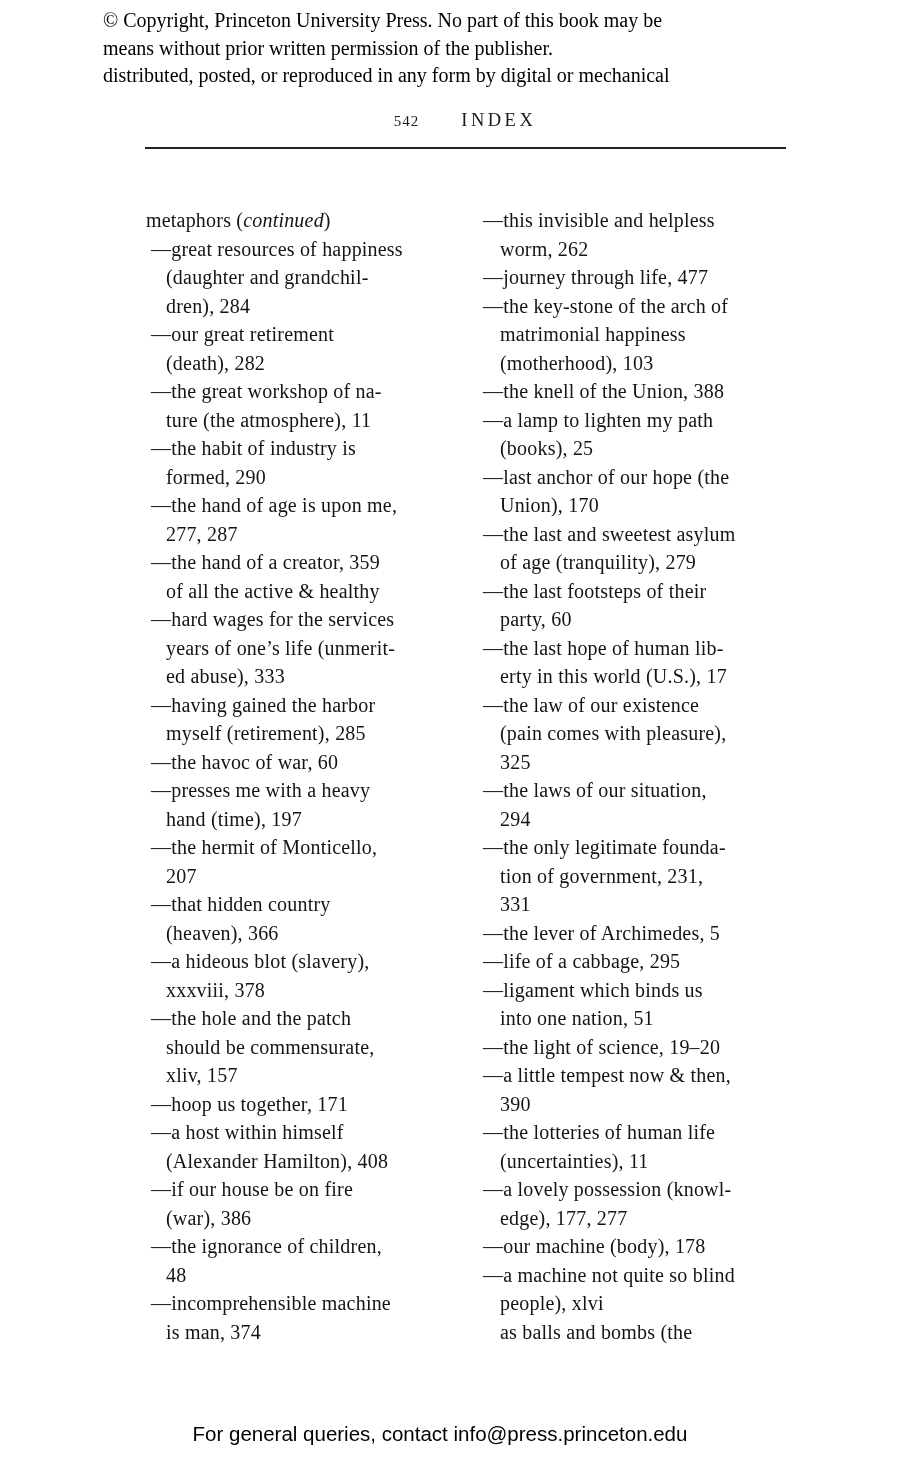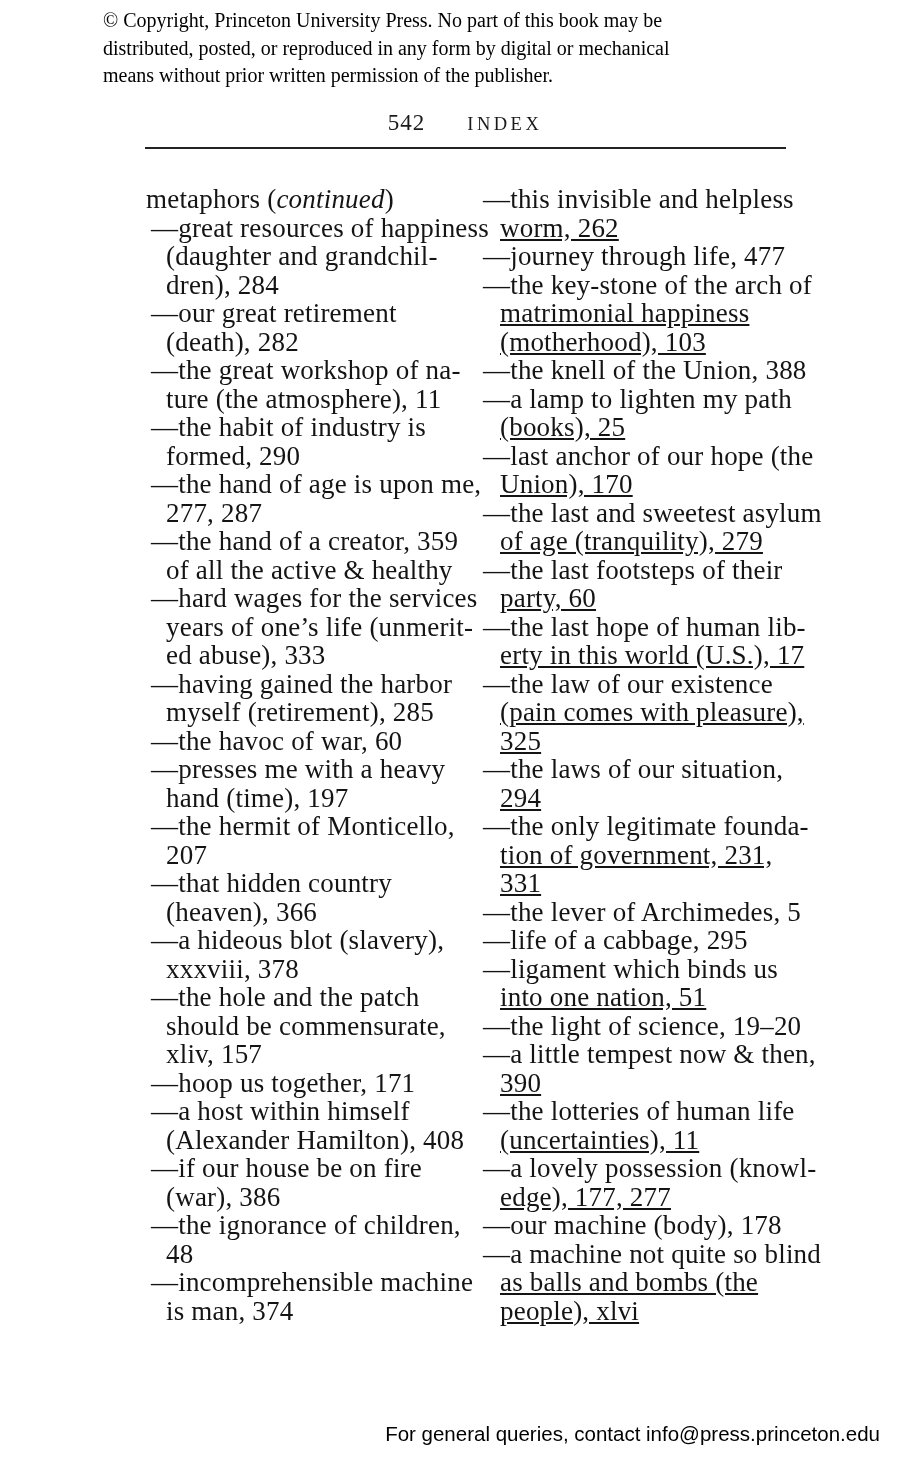--- a/index.html
+++ b/index.html
@@ -21,71 +21,71 @@
     white-space: nowrap;
   }
   .running-head {
     position: absolute;
     top: 110px; left: 0;
     width: 870px; margin-left: 30px;
     text-align: center;
     white-space: nowrap;
   }
   .pagenum {
-    font-size: 23px;
+    font-size: 15px;
     letter-spacing: 1px;
     color: #1a1a1a;
   }
   .headtitle {
     font-size: 18.5px;
     letter-spacing: 3.5px;
     margin-left: 42px;
     color: #1a1a1a;
   }
   .rule {
     position: absolute;
     top: 147px; left: 145px;
     width: 641px; height: 2px;
     background: #222;
   }
   .col {
     position: absolute;
-    top: 185px;
-    font-size: 27px;
+    top: 206px;
+    font-size: 20px;
     line-height: 28.5px;
     letter-spacing: 0.2px;
     white-space: nowrap;
     color: #141414;
   }
   .col-left  { left: 146px; width: 310px; }
   .col-right { left: 478px; width: 315px; }
   .heading { padding-left: 0; }
   .line.first { padding-left: 5px; }
   .col-left  .line.cont { padding-left: 20px; }
-  .col-right .line.cont { padding-left: 22px; text-decoration: underline; }
+  .col-right .line.cont { padding-left: 22px; }
   .page-footer {
     position: absolute;
     top: 1422px; left: 0;
     width: 880px;
-    text-align: right;
+    text-align: center;
     font-family: "Liberation Sans", sans-serif;
     font-size: 20.5px;
     color: #000;
     white-space: nowrap;
   }
 </style>
 </head>
 <body>
 
 <div class="page">
 
   <div class="copyright">
     <div class="c-line">© Copyright, Princeton University Press. No part of this book may be</div>
+    <div class="c-line">means without prior written permission of the publisher.</div>
     <div class="c-line">distributed, posted, or reproduced in any form by digital or mechanical</div>
-    <div class="c-line">means without prior written permission of the publisher.</div>
   </div>
 
   <div class="running-head">
     <span class="pagenum">542</span><span class="headtitle">INDEX</span>
   </div>
 
   <div class="rule"></div>
 
   <div class="col col-left">
     <div class="heading"><span>metaphors (</span><i>continued</i><span>)</span></div>
@@ -244,22 +244,22 @@
         </div>
         <div class="entry">
           <div class="line first">—a lovely possession (knowl-</div>
           <div class="line cont">edge), 177, 277</div>
         </div>
         <div class="entry">
           <div class="line first">—our machine (body), 178</div>
         </div>
         <div class="entry">
           <div class="line first">—a machine not quite so blind</div>
+          <div class="line cont">people), xlvi</div>
           <div class="line cont">as balls and bombs (the</div>
-          <div class="line cont">people), xlvi</div>
         </div>
       </div>
   </div>
 
   <div class="page-footer">
     <span>For general queries, contact info@press.princeton.edu</span>
   </div>
 
 </div>
 

